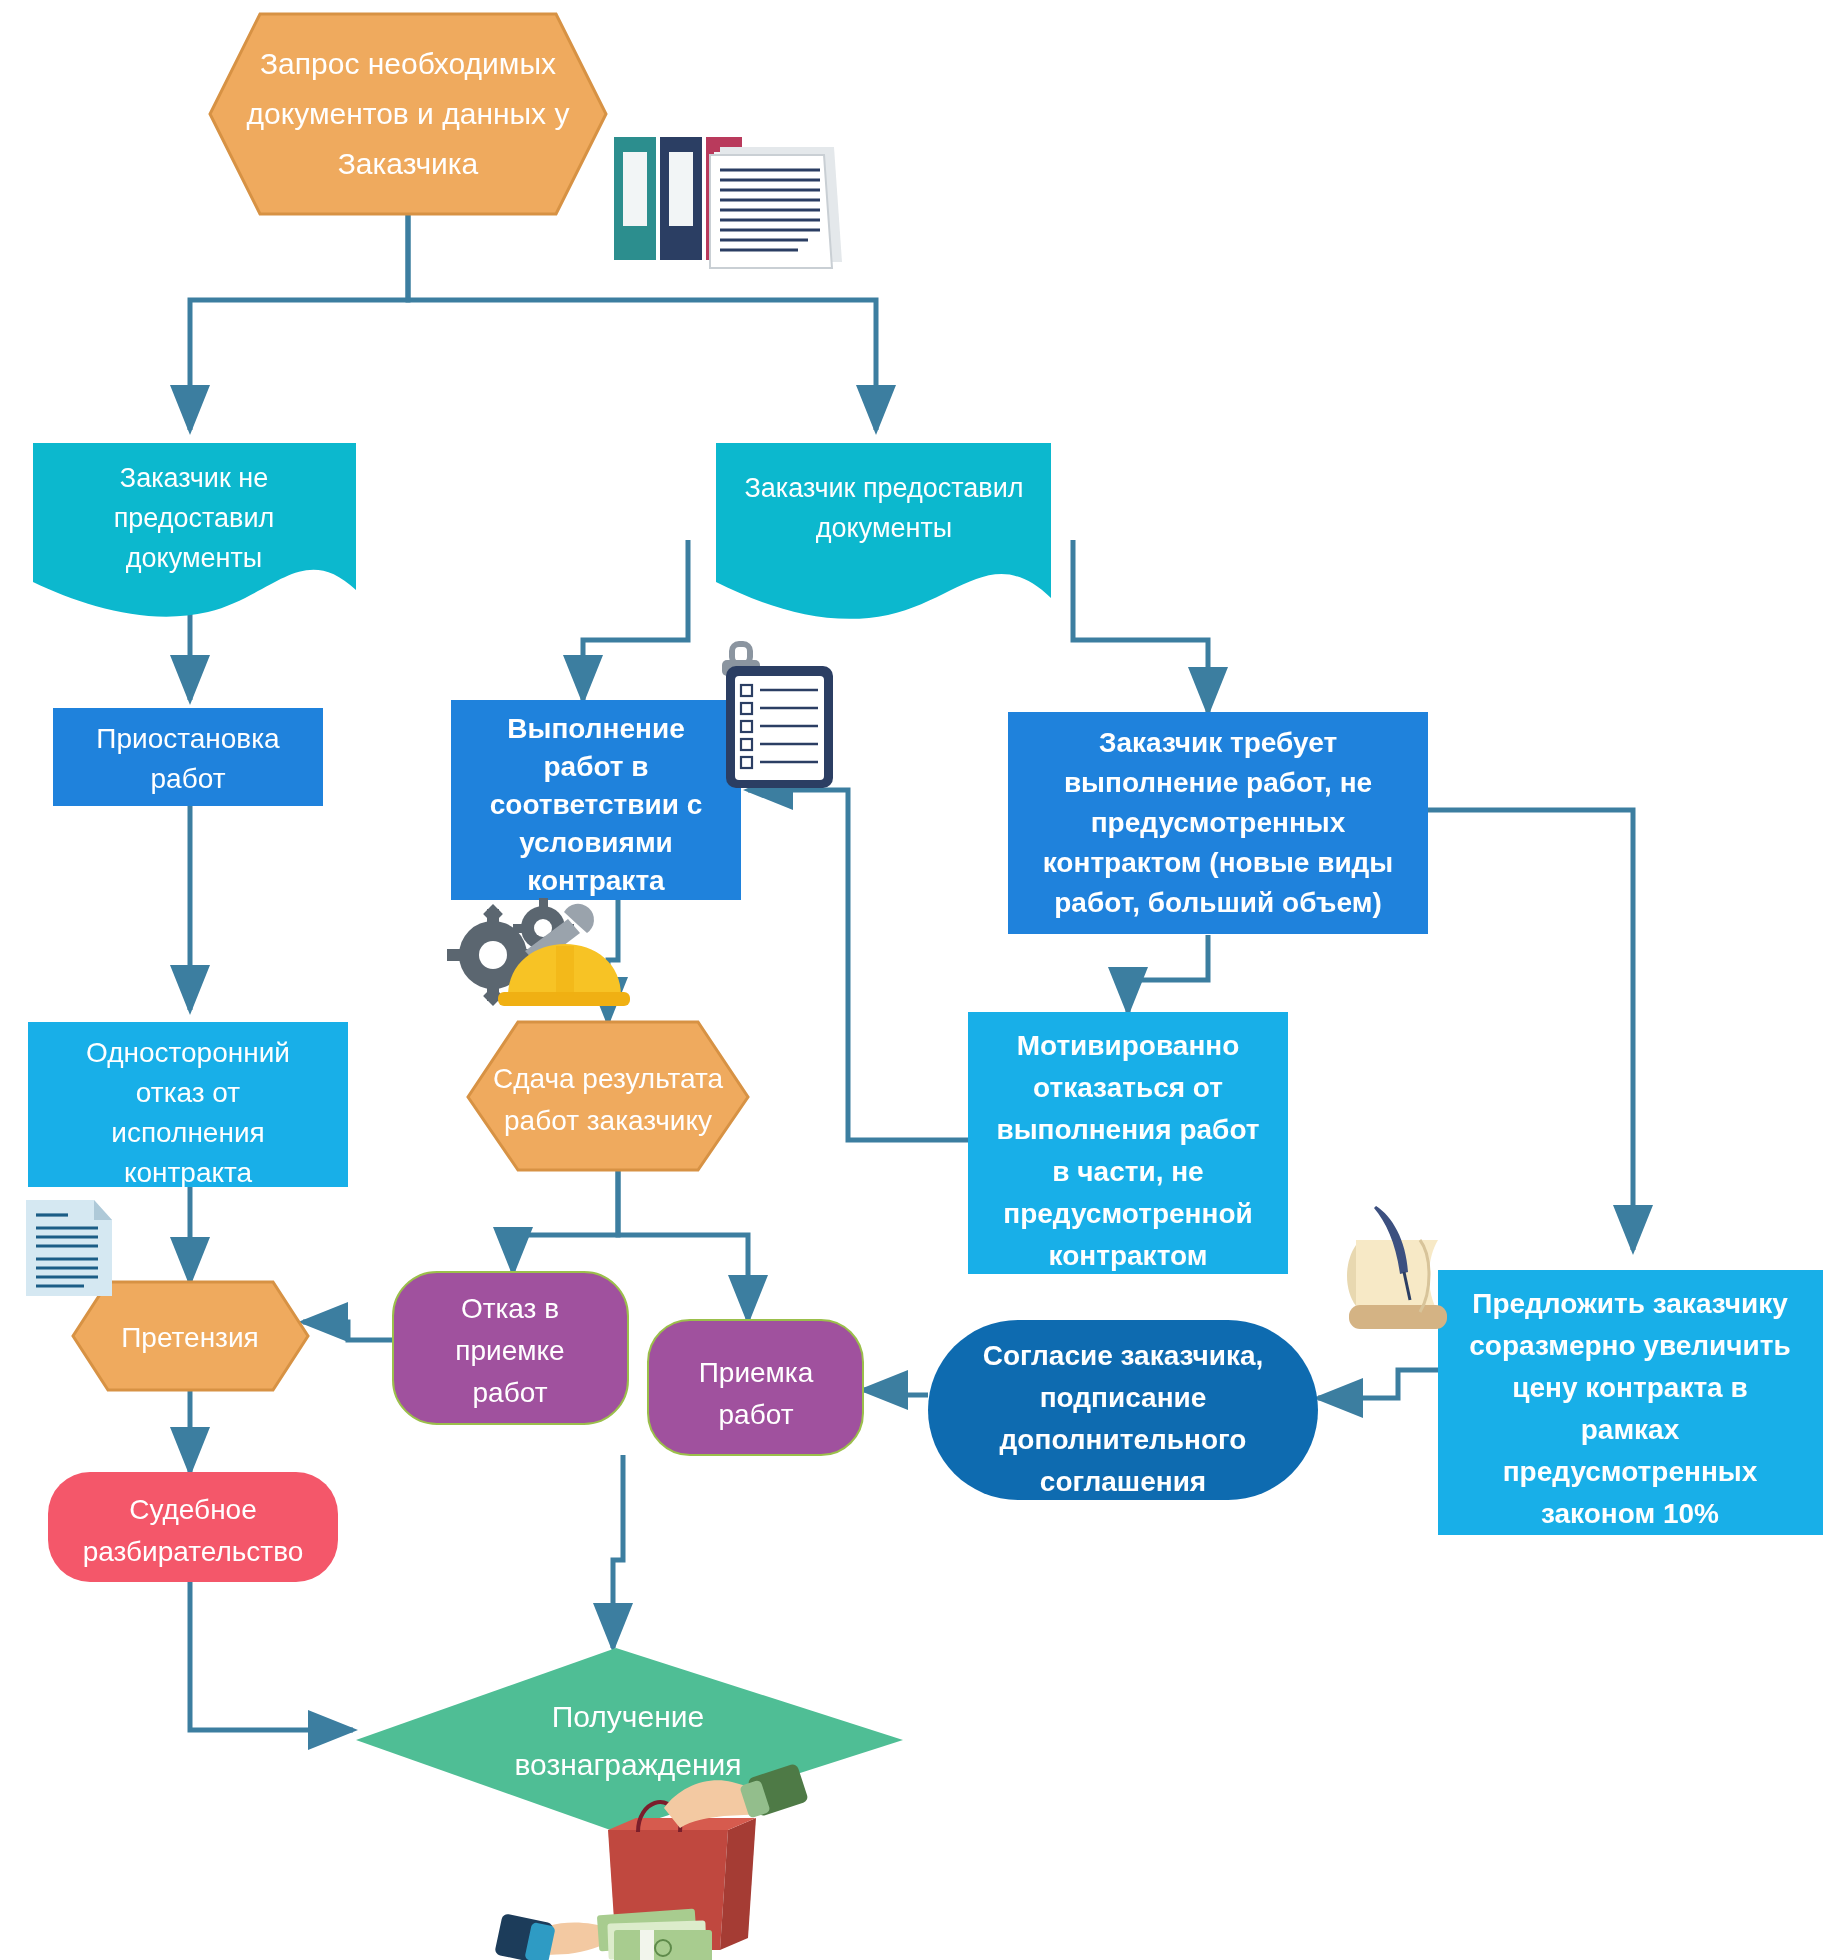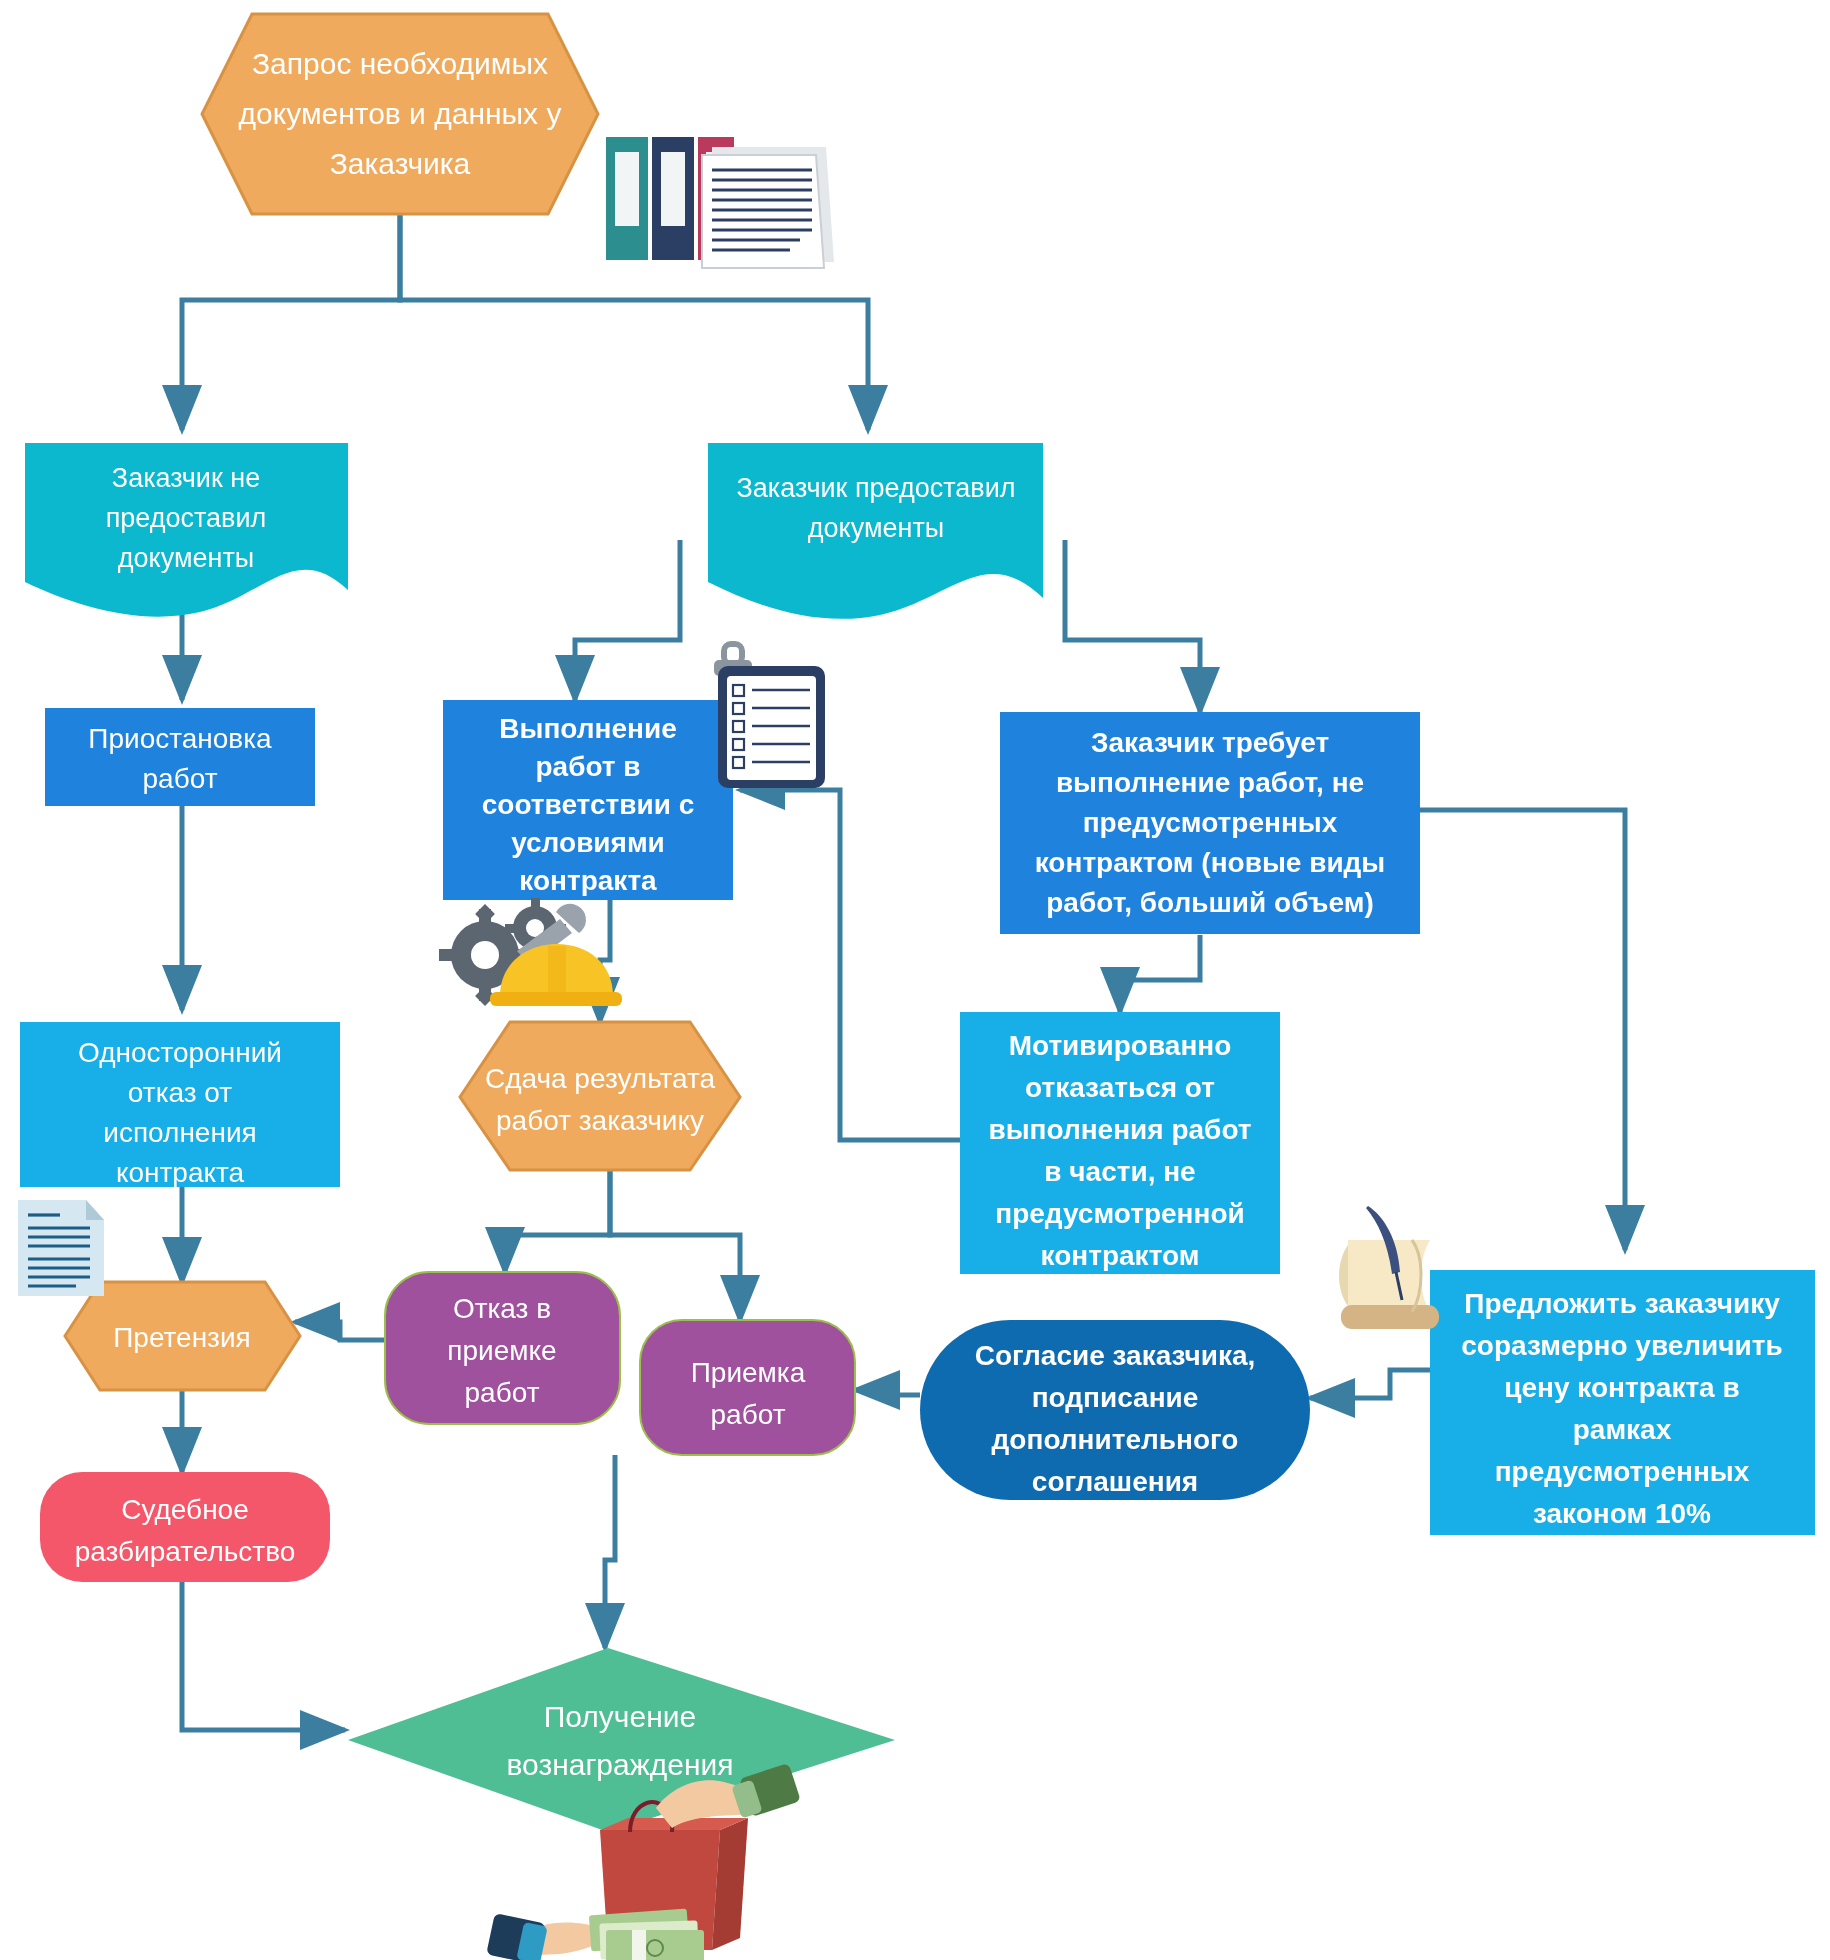--- a/index.html
+++ b/index.html
@@ -1,18 +1,18 @@
 <!DOCTYPE html>
 <html><head>
 <meta charset="utf-8">
 <style>
   html,body{margin:0;padding:0;background:#fff;}
   body{width:1830px;height:1960px;position:relative;overflow:hidden;
        font-family:"Liberation Sans","DejaVu Sans",sans-serif;}
-  #stage{position:absolute;left:0;top:0;width:1542px;height:1960px;}
+  #stage{position:absolute;left:8px;top:0;width:1542px;height:1960px;}
   svg.layer{position:absolute;left:0;top:0;width:1830px;height:1960px;}
   #edges{z-index:1;}
   #nodes{z-index:2;}
   #art{z-index:3;pointer-events:none;}
   .nodeText{font-family:"Liberation Sans","DejaVu Sans",sans-serif;
             fill:#ffffff;text-anchor:middle;}
   .t28{font-size:28px;}
   .t27{font-size:27px;}
   .t30{font-size:30px;}
   .b{font-weight:bold;}

